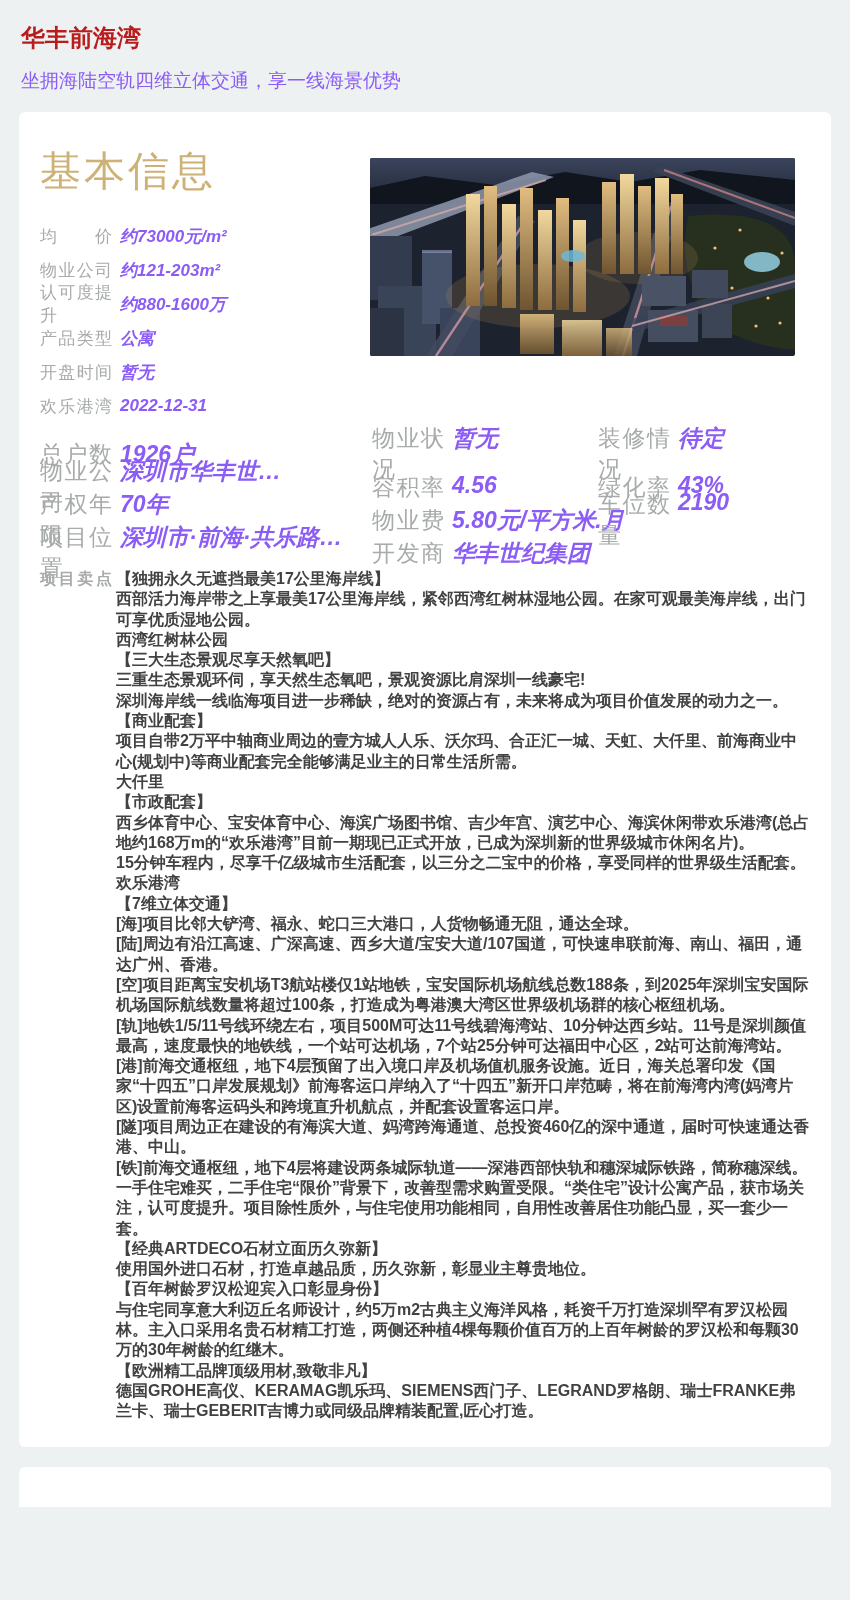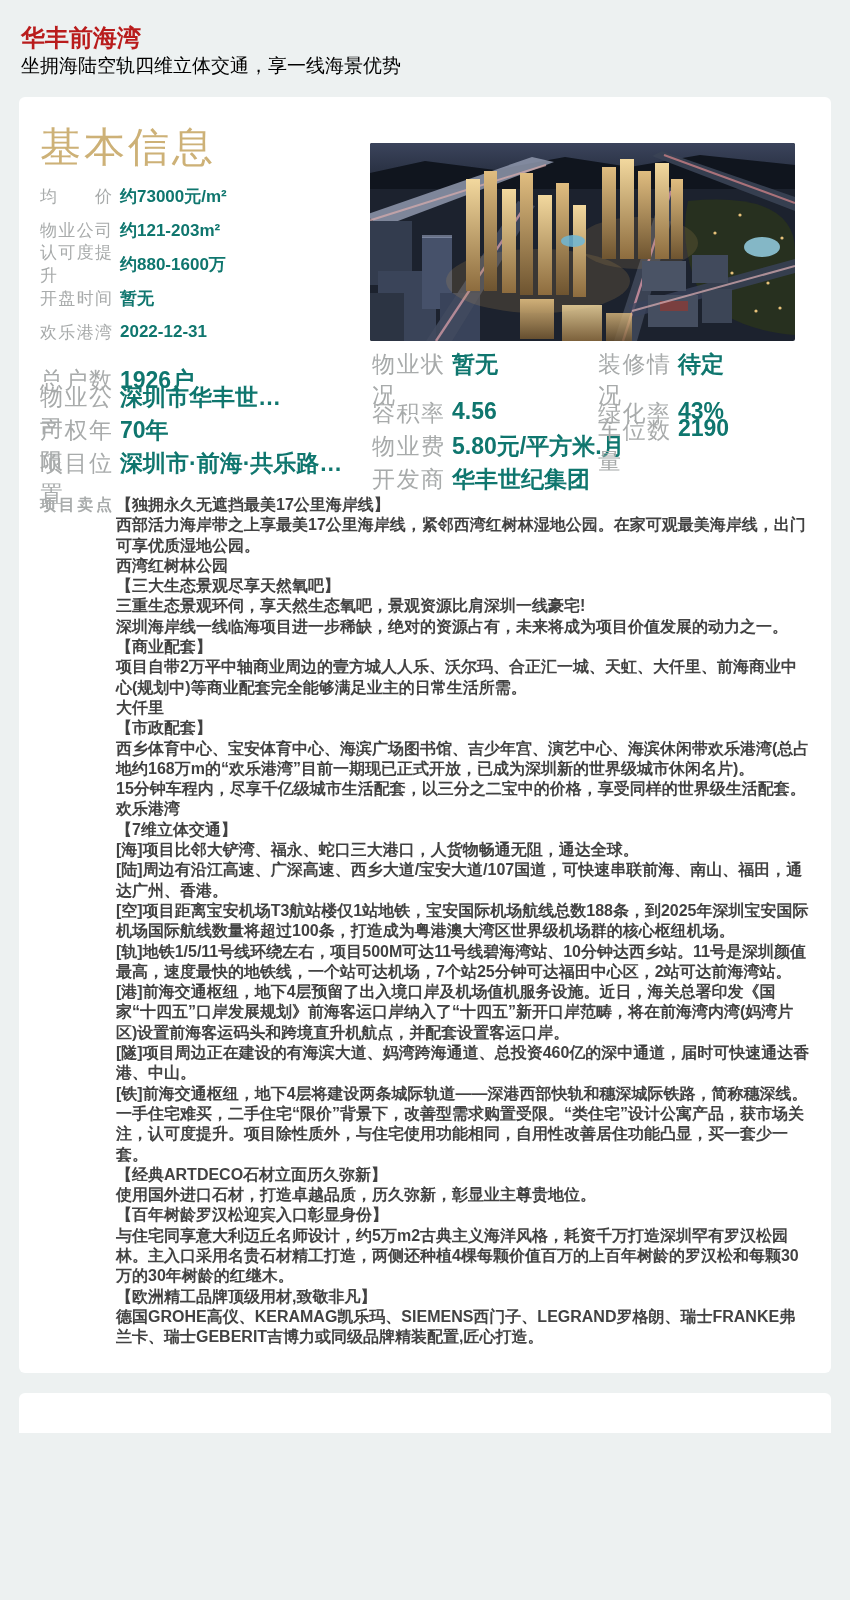--- a/index.html
+++ b/index.html
@@ -4,43 +4,43 @@
 <style>
   html,body{margin:0;padding:0;}
   body{
     width:850px;height:1600px;overflow:hidden;
     background:#edf1f1;
     font-family:"Liberation Sans","DejaVu Sans",sans-serif;
     -webkit-font-smoothing:antialiased;
   }
   .header{padding:22px 21px 0;}
   .page-title{font-size:24px;font-weight:700;color:#b91c1c;line-height:32px;}
-  .page-subtitle{font-size:19px;color:#000000;line-height:23px;}
+  .page-subtitle{margin-top:15px;font-size:19px;color:#8b5cf6;line-height:23px;}
   .card{
     position:relative;
     margin:20px 19px 0;
     background:#ffffff;
     border-radius:6px;
-    padding:26px 21px 26px;
+    padding:35px 21px 26px;
   }
   .section-title{
     font-size:41px;line-height:48px;font-weight:400;
     color:#cdb177;letter-spacing:3px;
   }
   .photo{
     position:absolute;top:46px;right:36px;
     width:425px;height:198px;border-radius:2px;overflow:hidden;display:block;
   }
-  .info-basic{margin-top:8px;width:340px;}
+  .info-basic{margin-top:24px;width:340px;}
   .irow{height:34px;display:flex;align-items:center;font-size:17px;}
   .lbl{
     width:72px;flex-shrink:0;color:#a8abab;
     text-align:justify;text-align-last:justify;
   }
-  .val{margin-left:8px;color:#0f766e;font-weight:600;white-space:nowrap;}
+  .val{margin-left:8px;color:#8b5cf6;font-weight:600;white-space:nowrap;font-style:italic;}
   .info-grid{margin-top:0;}
   .grow{display:grid;grid-template-columns:332px 226px 1fr;height:33px;align-items:center;}
   .cell{display:flex;align-items:flex-start;font-size:23px;min-width:0;}
   .sell{display:flex;margin-top:14px;font-weight:bold;}
   .sell .lbl{text-align-last:justify;}
   .sell-text{
     margin-left:4px;flex:1;
     font-size:16px;line-height:20.3px;color:#424242;
     white-space:pre-line;word-break:break-all;
   }
@@ -148,20 +148,24 @@
     </div>
     <div class="irow">
       <span class="lbl">物业公司</span>
       <span class="val">约121-203m²</span>
     </div>
     <div class="irow">
       <span class="lbl">认可度提升</span>
       <span class="val">约880-1600万</span>
     </div>
     <div class="irow">
+      <span class="lbl">产品类型</span>
+      <span class="val">公寓</span>
+    </div>
+    <div class="irow">
       <span class="lbl">开盘时间</span>
       <span class="val">暂无</span>
     </div>
     <div class="irow">
       <span class="lbl">欢乐港湾</span>
       <span class="val">2022-12-31</span>
     </div>
   </div>
 
   <div class="info-grid">

